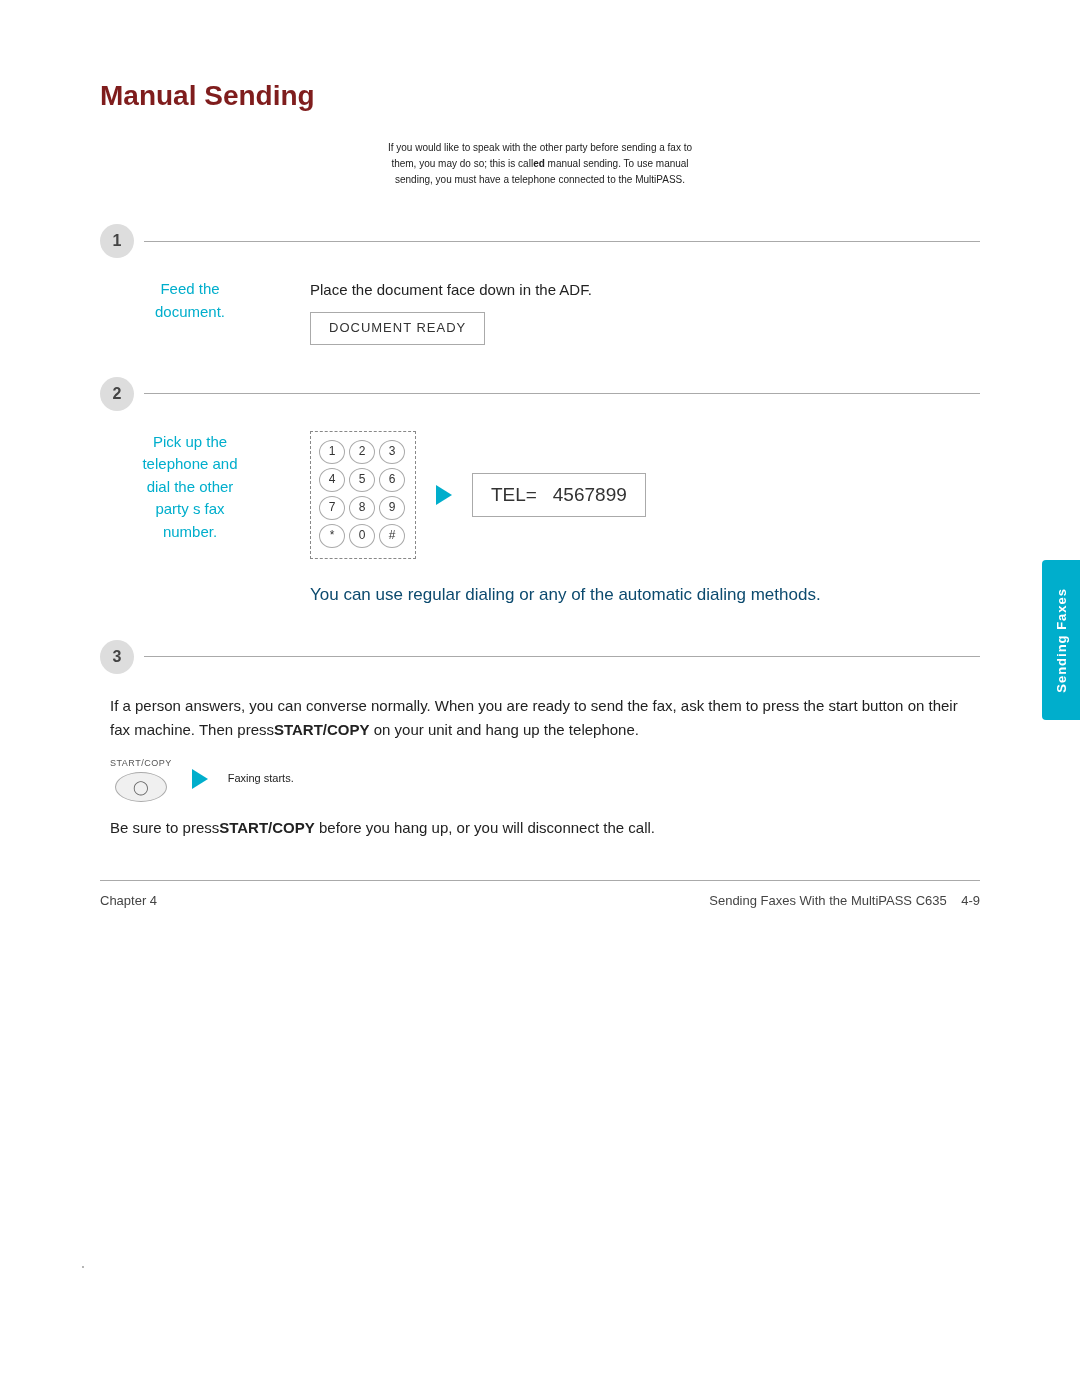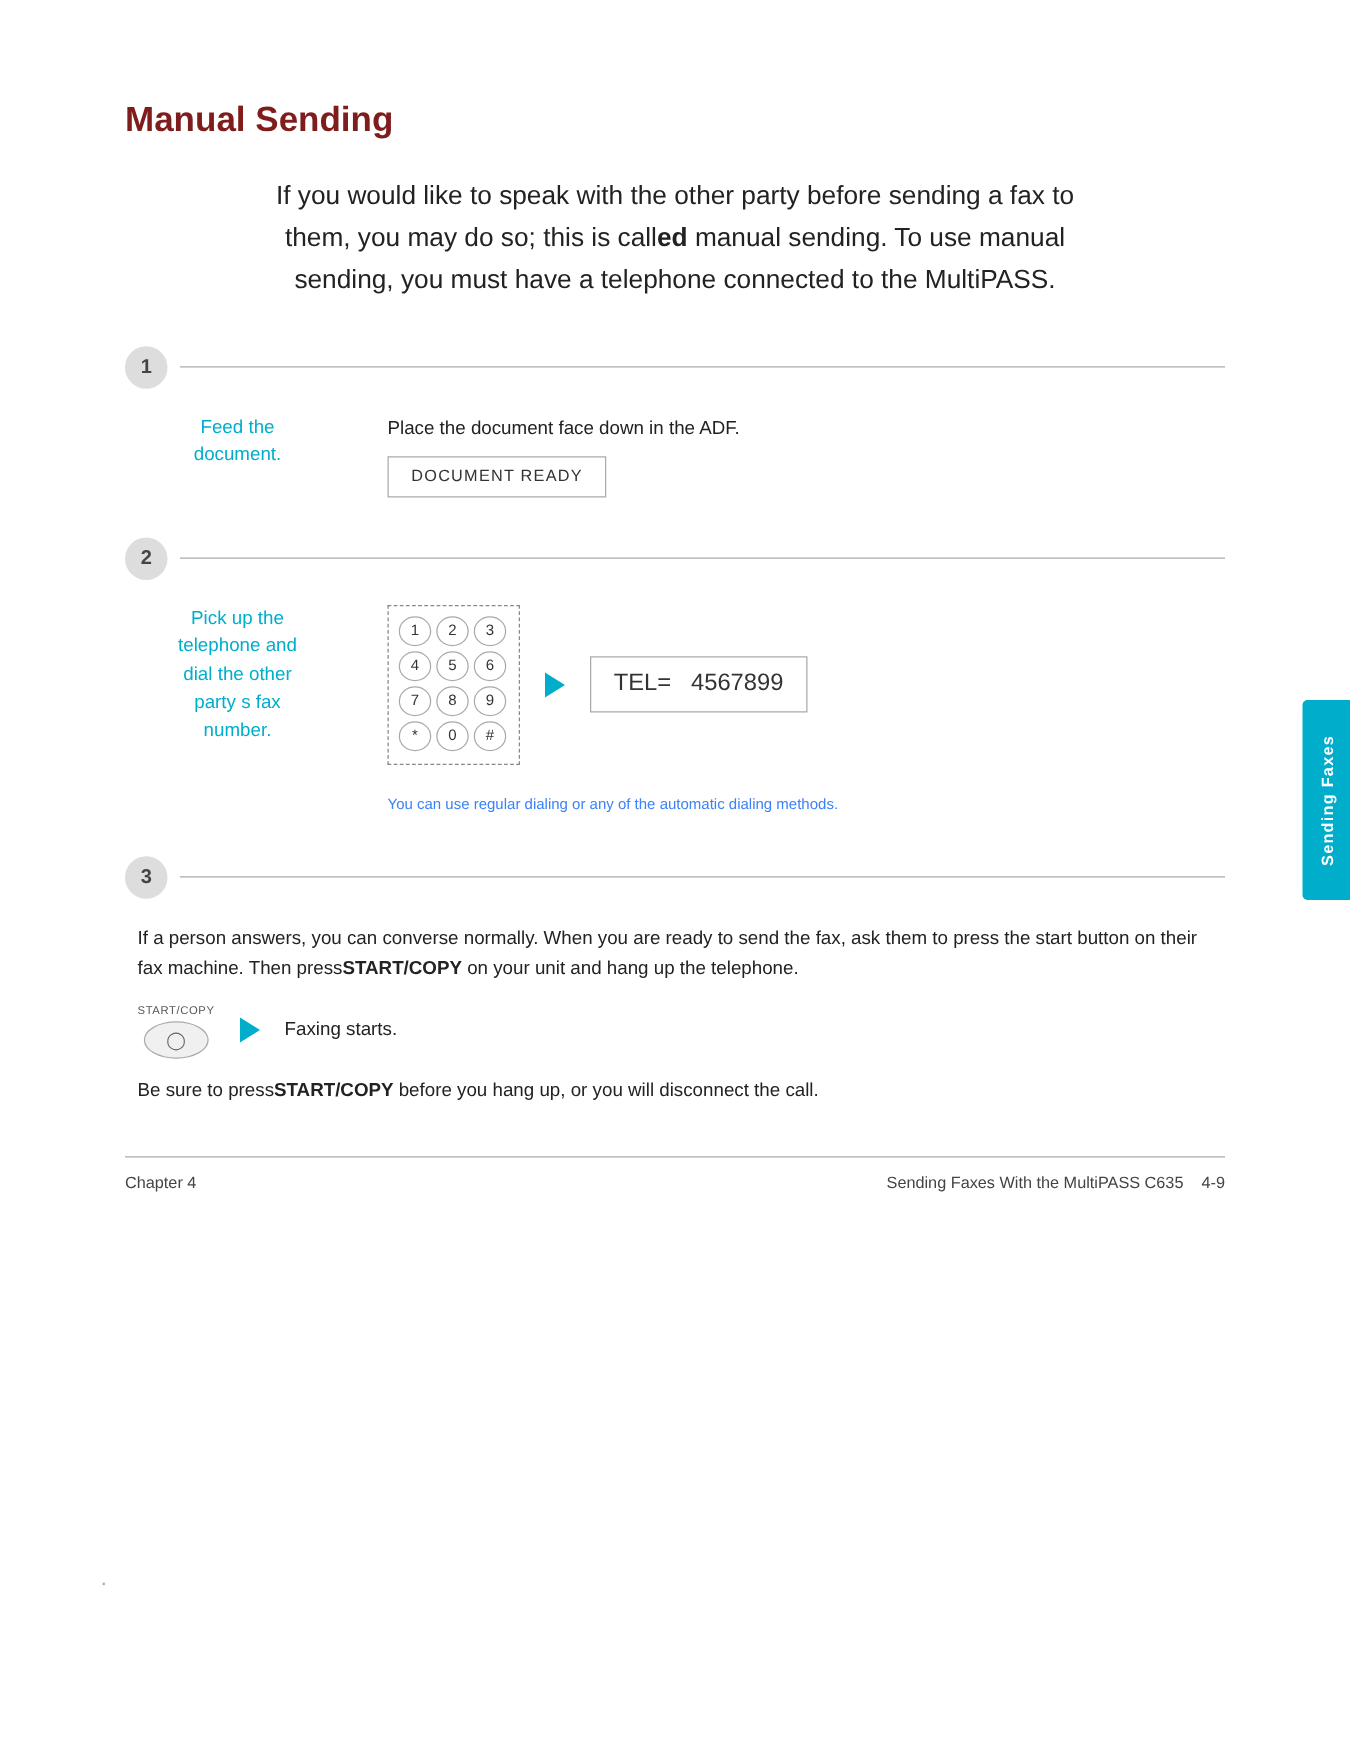--- a/index.html
+++ b/index.html
@@ -46,21 +46,21 @@
     .page-title {
       font-size: 28px;
       font-weight: bold;
       margin-bottom: 28px;
       color: #7f1d1d;
     }
 
     
     .intro-text {
       text-align: center;
-      font-size: 21px;
+      font-size: 10px;
       line-height: 1.6;
       margin-bottom: 36px;
       color: #222;
     }
 
     
     .step-section {
       margin-bottom: 32px;
     }
 
@@ -232,23 +232,23 @@
     .dot {
       position: absolute;
       left: 80px;
       bottom: 120px;
       font-size: 18px;
       color: #aaa;
     }
 
     
     .step2-note {
-      font-size: 12px;
+      font-size: 17px;
       line-height: 1.6;
-      color: #3b82f6;
+      color: #0c4a6e;
       margin-top: 22px;
     }
   </style>
 </head>
 <body>
 
 <div class="page-container">
 
   <div class="side-tab">
     <span class="side-tab-text">Sending Faxes</span>
@@ -334,21 +334,21 @@
         </p>
 
         <div class="step3-visual">
           <div class="start-copy-btn">
             <span class="start-copy-label">START/COPY</span>
             <div class="oval-btn">
               ◯
             </div>
           </div>
           <div class="arrow-right"></div>
-          <span style="font-size:15px;">Faxing starts.</span>
+          <span style="font-size:11px;">Faxing starts.</span>
         </div>
 
         <p>
           Be sure to press<span class="bold-text">START/COPY</span> before you hang up, or you will disconnect the call.
         </p>
       </div>
     </div>
   </div>
 
   <span class="dot">·</span>

